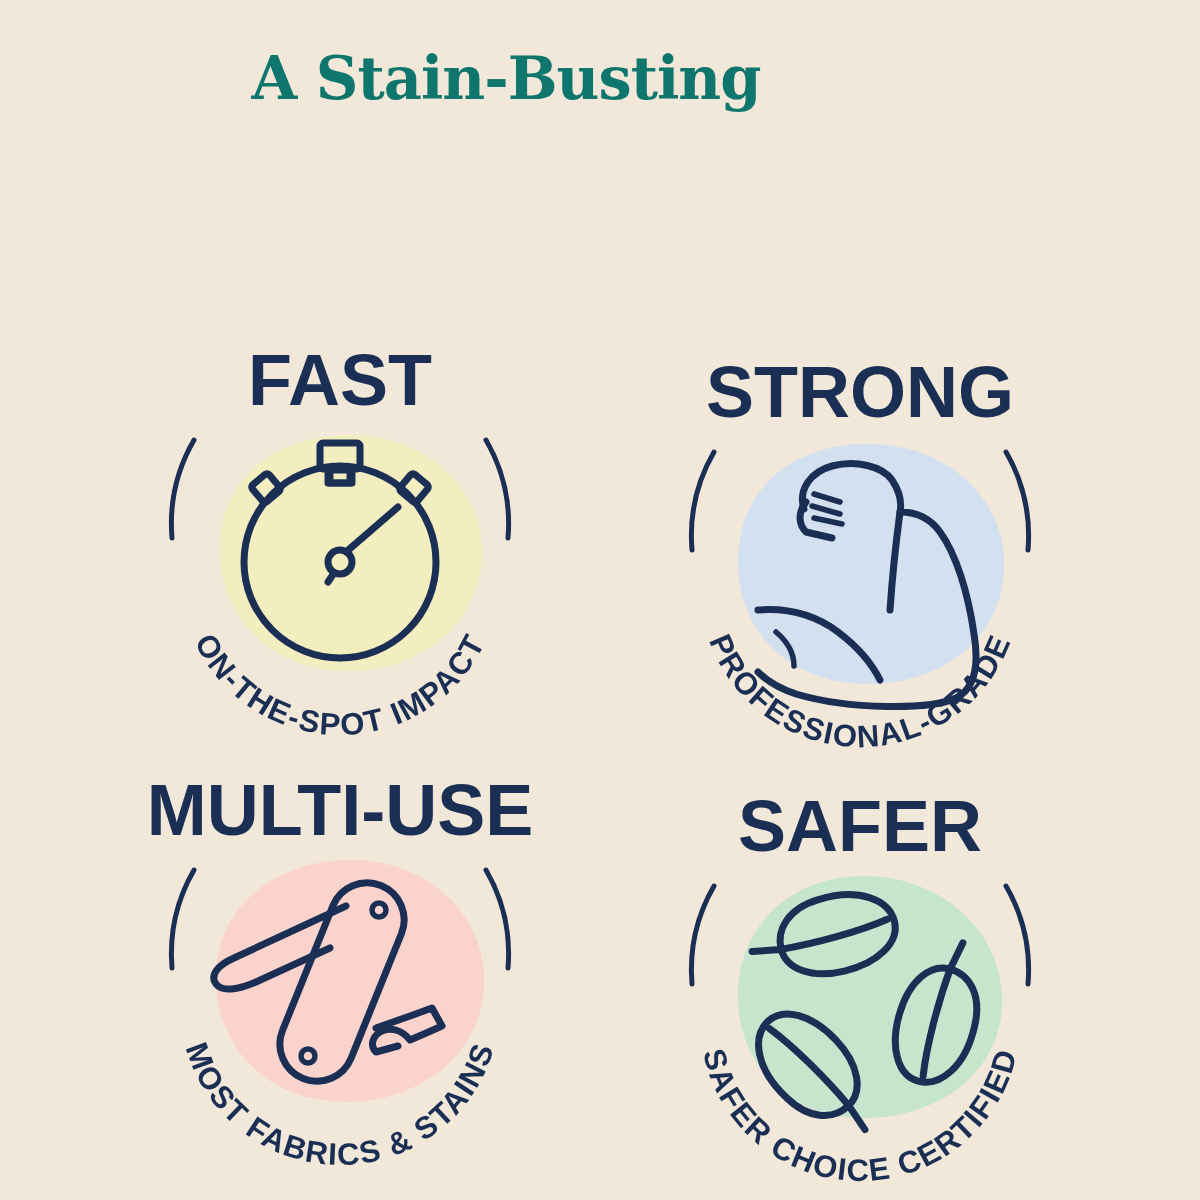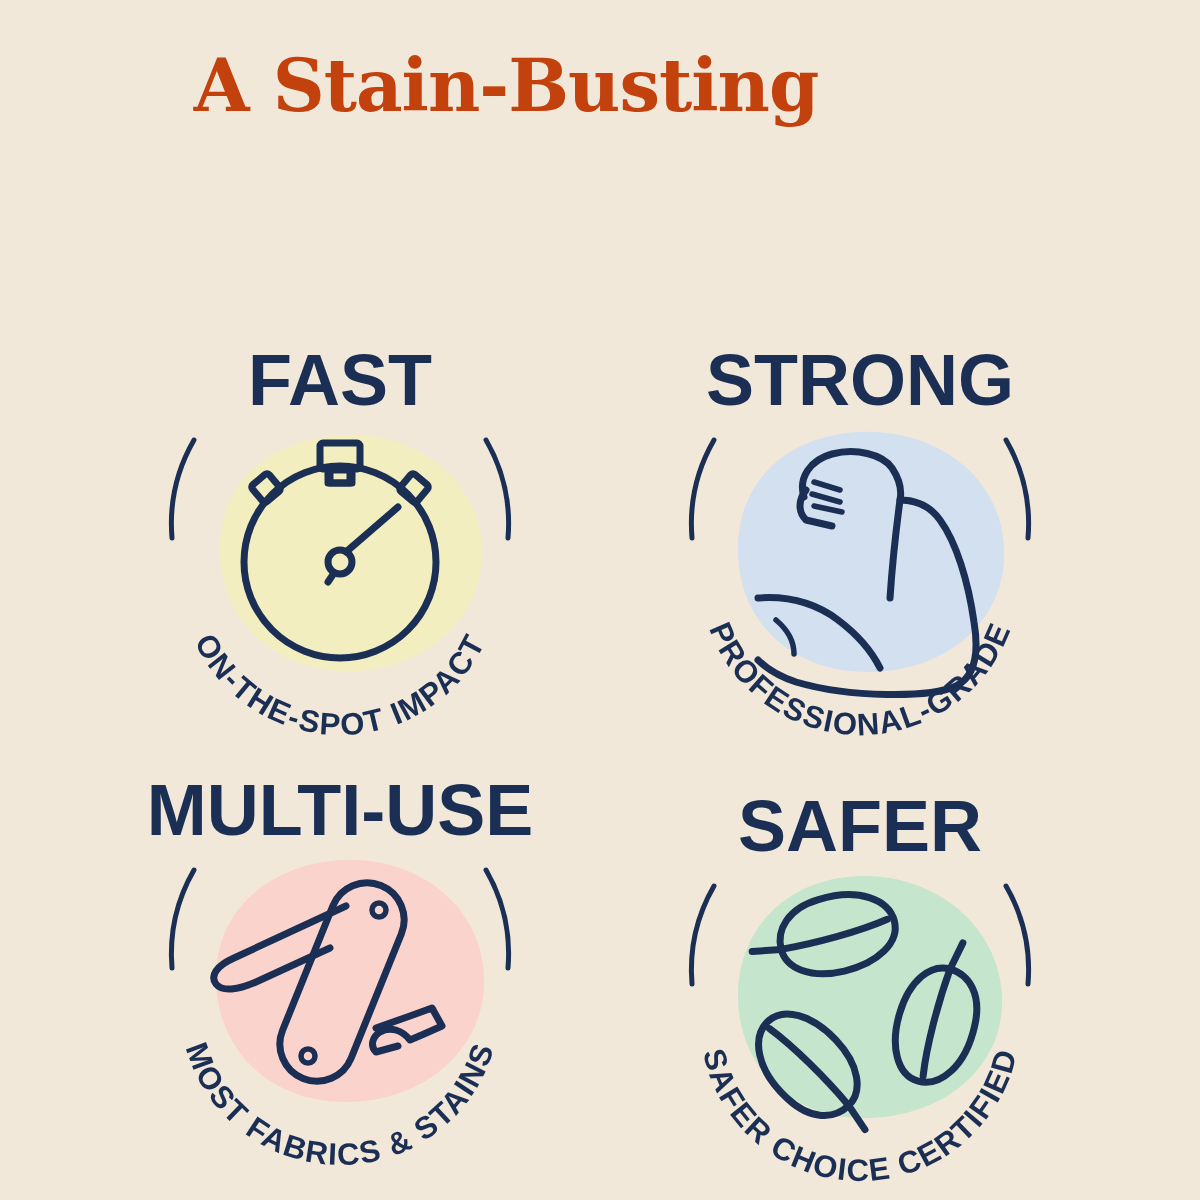--- a/index.html
+++ b/index.html
@@ -21,42 +21,42 @@
     background: #f2e8d9;
   }
   .title {
     position: absolute;
     top: 48px;
     left: 0;
     width: 1012px;
     text-align: center;
     font-family: "DejaVu Serif", "Liberation Serif", serif;
     font-weight: 700;
-    font-size: 72px;
+    font-size: 59px;
     line-height: 1.06;
-    color: #c2410c;
+    color: #0f766e;
     letter-spacing: -1px;
   }
   .title .line2 { display: block; }
 
   .grid {
     position: absolute;
     top: 330px;
     left: 0;
     width: 1200px;
     height: 870px;
     padding-left: 24px;
   }
   .badge {
     position: absolute;
     width: 520px;
     height: 430px;
   }
   .badge-0 { left: 80px;  top: 0px; }
-  .badge-1 { left: 600px; top: 0px; }
+  .badge-1 { left: 600px; top: 12px; }
   .badge-2 { left: 80px;  top: 430px; text-decoration: underline; }
   .badge-3 { left: 600px; top: 446px; }
 
   .badge-svg {
     position: absolute;
     left: 0;
     top: 0;
     width: 520px;
     height: 430px;
     overflow: visible;

